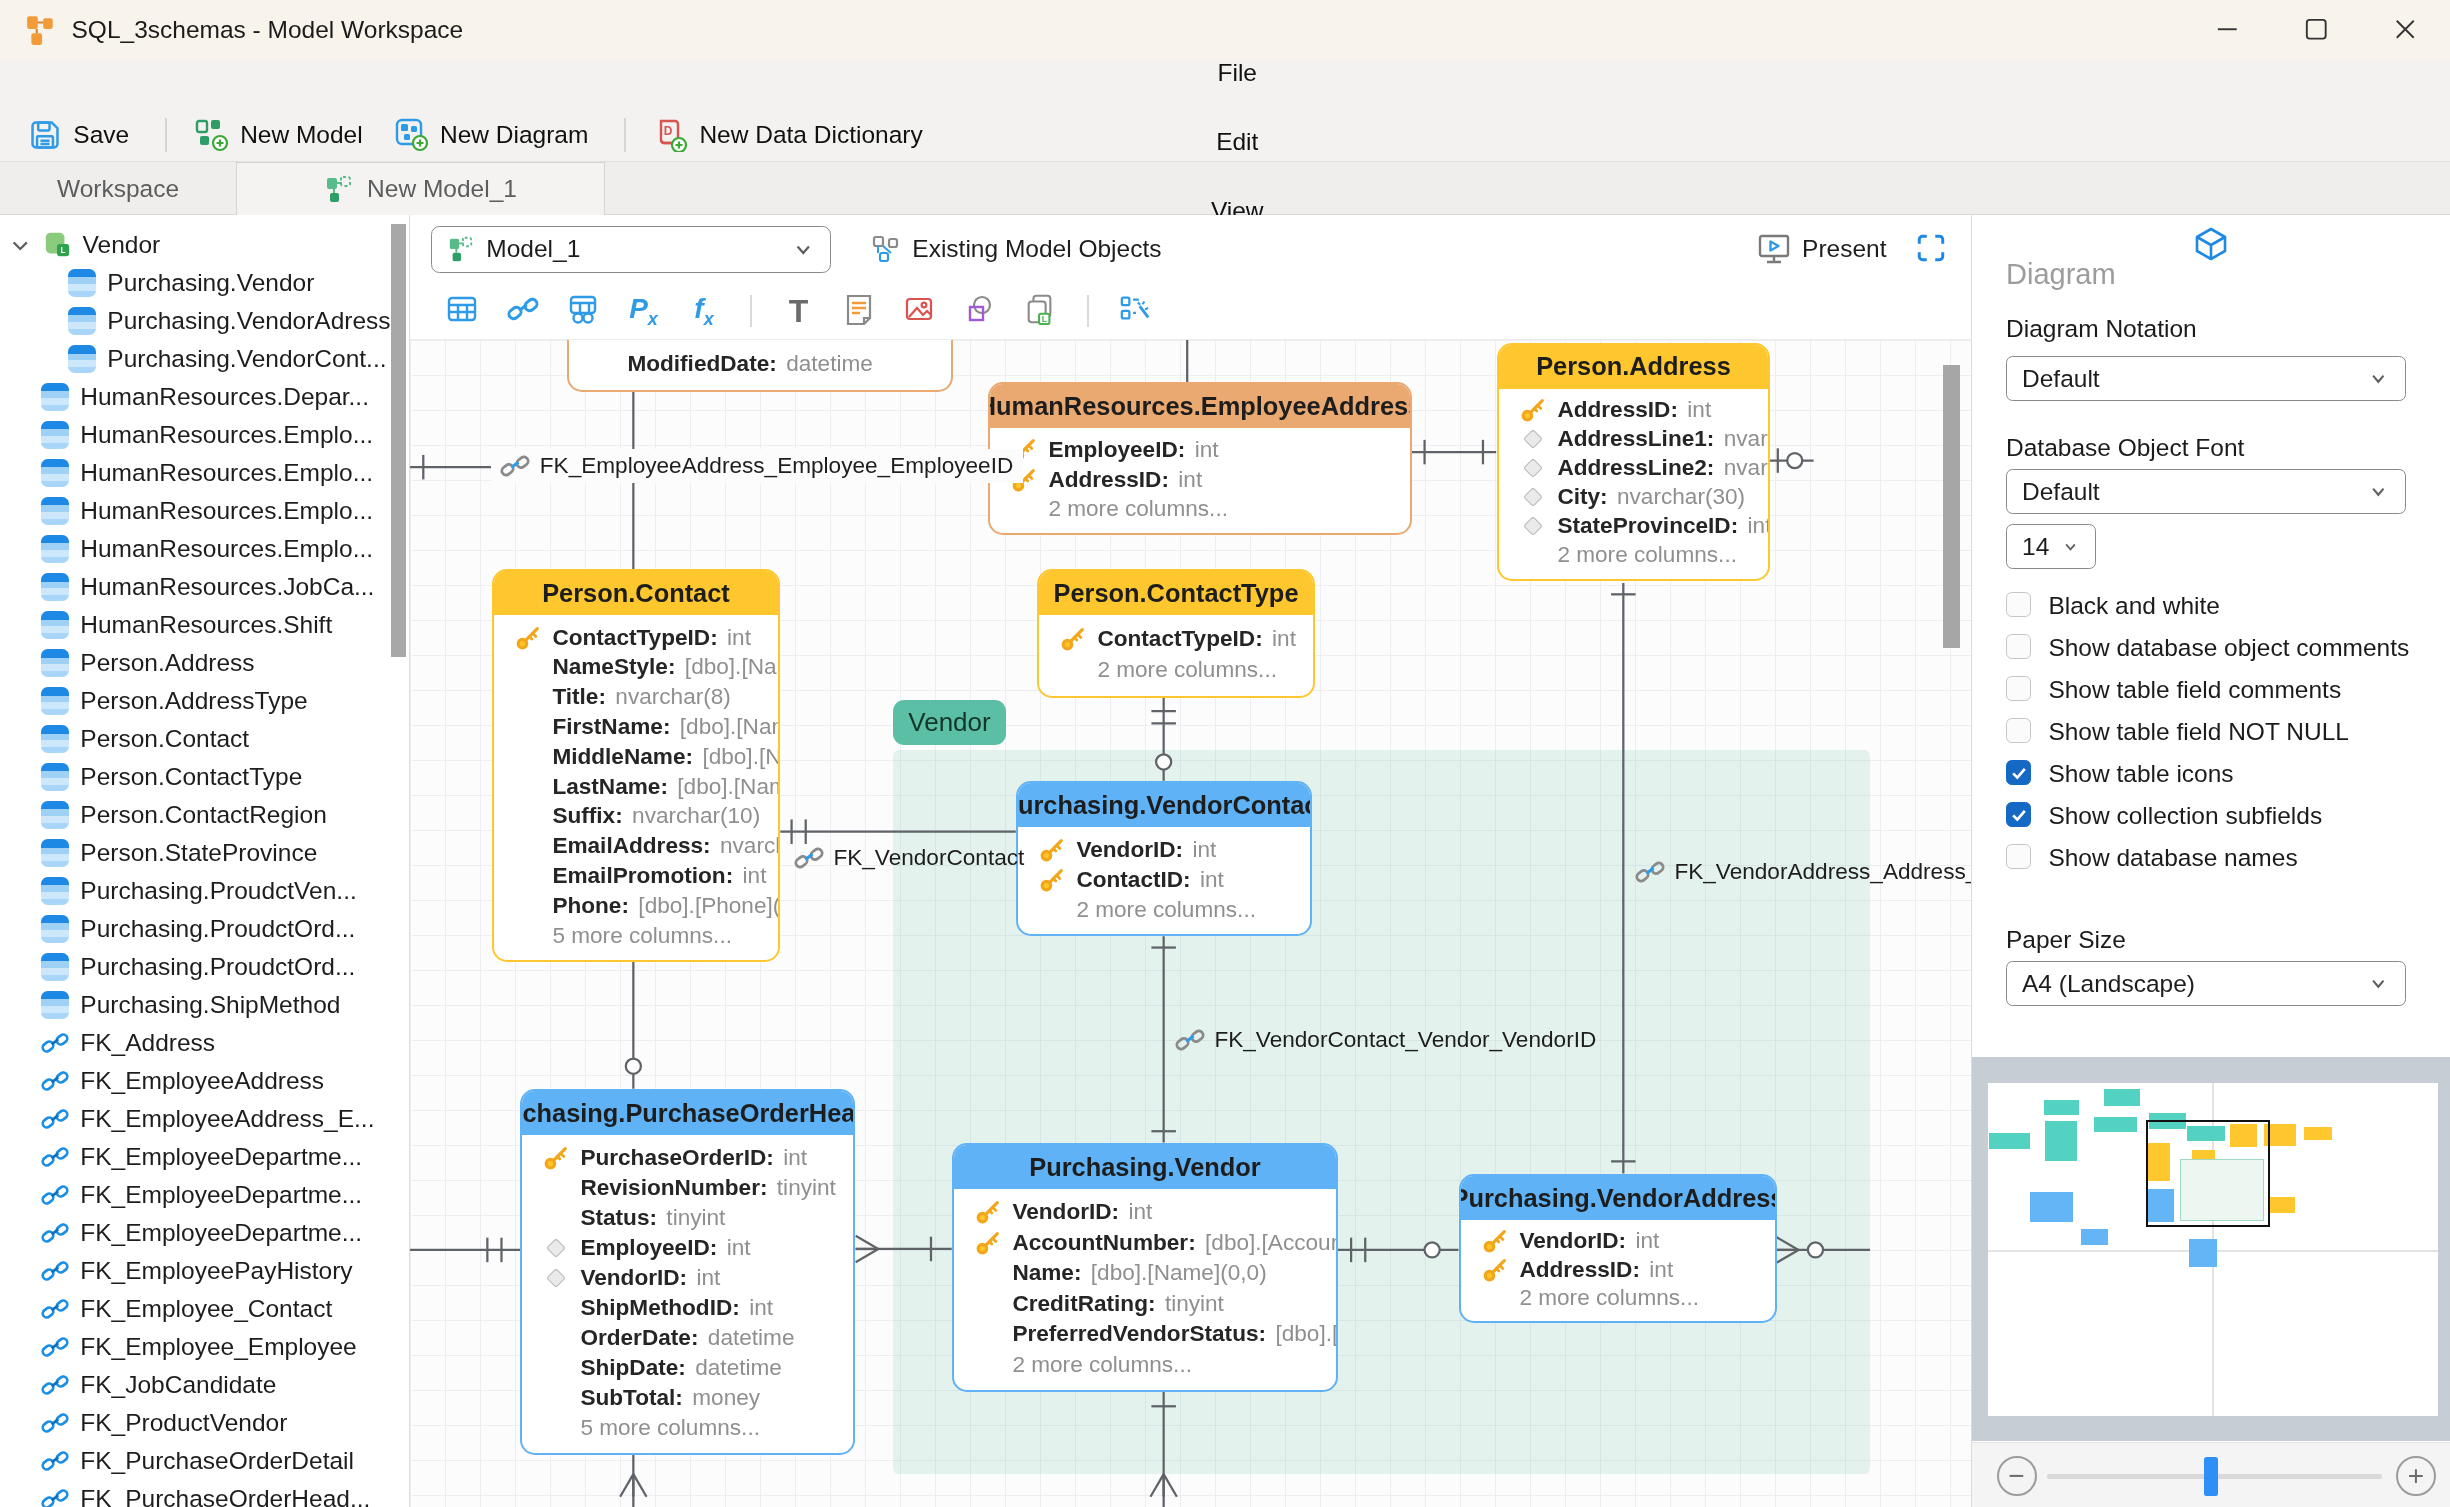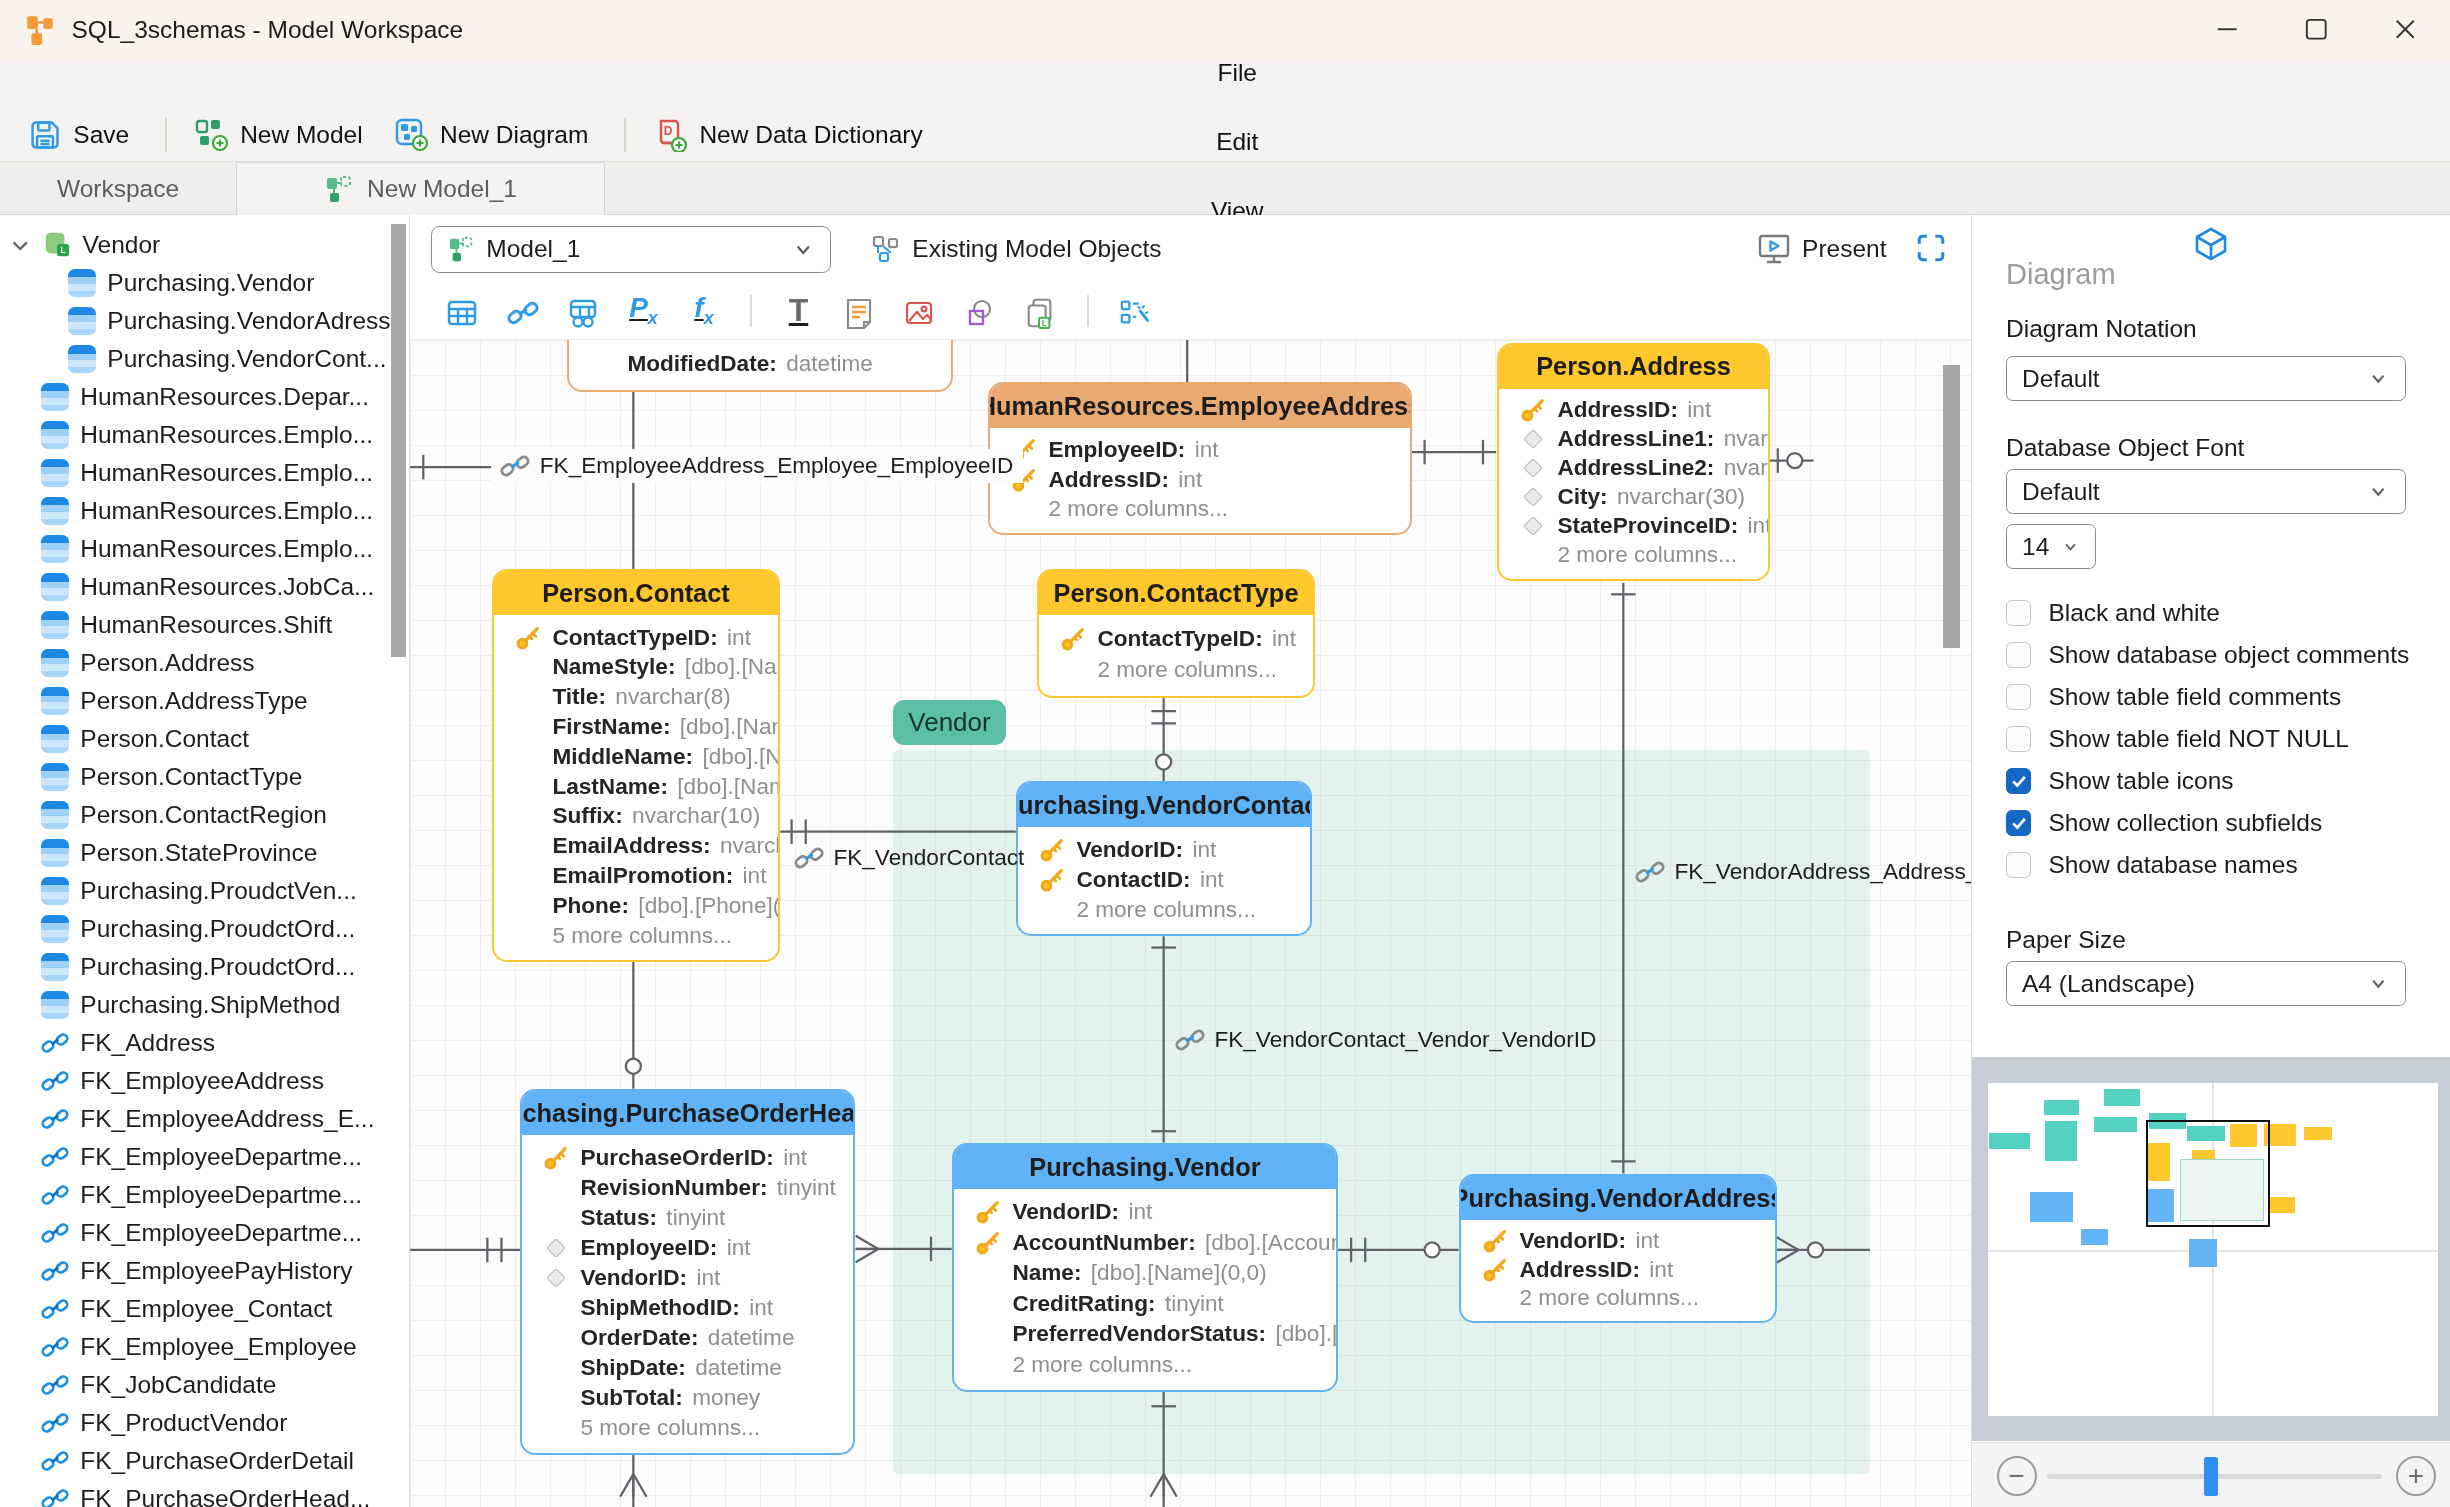--- a/index.html
+++ b/index.html
@@ -42,21 +42,21 @@
   #sb-scroll { position:absolute; right:2.8px; top:9.4px; width:15px; height:433px; background:#A8A8A8; }
 
   #canvasCol { width:1561px; display:flex; flex-direction:column; background:#fff; }
   #canvasHeader { height:68px; display:flex; align-items:center; padding-left:21px; }
   .mselect { width:400px; height:47px; border:1.9px solid #8A8A8A; border-radius:8.5px; display:flex; align-items:center; padding:0 15px; gap:11.3px; font-size:24.5px; background:#fff; }
   .mselect .chev { margin-left:auto; }
   .embtn { display:flex; align-items:center; gap:11.3px; font-size:24.5px; margin-left:40px; }
   .present { display:flex; align-items:center; gap:11.3px; font-size:24.5px; margin-left:auto; }
   .fsbtn { margin:0 24.5px 0 28px; }
   #canvasTools { height:57px; display:flex; align-items:center; padding-left:34px; gap:24.5px; border-bottom:0.9px solid #ECECEC; }
-  .tool { width:36px; height:36px; display:flex; align-items:flex-end; justify-content:center;text-decoration:underline; }
+  .tool { width:36px; height:36px; display:flex; align-items:flex-start; justify-content:center; }
   .tool svg { width:32px; height:32px; }
   .toolsep { width:1.9px; height:32px; background:#DADADA; margin:0 3.8px; }
   .ttxt { font-size:28px; font-style:italic; color:#2E9BE8; font-weight:600; }
   .ttxt sub { font-size:18px; }
 
   #canvas { position:relative; flex:1; overflow:hidden; background-color:#FCFCFD;
     background-image:linear-gradient(#EEEEF2 1.4px, transparent 1.4px),linear-gradient(90deg,#EEEEF2 1.4px, transparent 1.4px);
     background-size:35px 35px; }
   #vendorGroup { position:absolute; border-radius:5.7px; z-index:0; }
   #vendorBadge { position:absolute; border-radius:11.3px; display:flex; align-items:center; justify-content:center; font-size:26px; color:#14352A; z-index:2; }
@@ -76,21 +76,21 @@
   #cv-scroll { position:absolute; left:1533px; top:24.5px; width:17px; height:283px; background:#A6A6A6; z-index:4; }
 
   
   #rightPanel { position:relative; width:479px; border-left:0.9px solid #DCDCDC; background:#fff; }
   #rp-cube { position:absolute; top:11.3px; left:50%; transform:translateX(-50%); width:36px; height:36px; }
   #rp-title { position:absolute; top:43px; left:34px; font-size:29px; color:#9C9C9C; }
   .rp-label { position:absolute; left:34px; font-size:24.5px; color:#1b1b1b; }
   .dd { position:absolute; left:34px; right:44px; height:45px; border:1.9px solid #8A8A8A; border-radius:6.6px; background:#fff; display:flex; align-items:center; padding:0 15px; font-size:24.5px; }
   .dd .chev { margin-left:auto; }
   #rp-checks { position:absolute; top:377px; left:34px; right:28px; }
-  .chk-row { height:42px; display:flex; align-items:center; gap:17px; }
+  .chk-row { height:42px; display:flex; align-items:flex-start; gap:17px; }
   .chk { width:25.4px; height:25.4px; border-radius:5.7px; border:1.9px solid #C6C6C6; background:#FBFBFB; flex:none; display:flex; align-items:center; justify-content:center; }
   .chk.on { background:#1568C4; border-color:#1568C4; }
   .chk svg { width:20px; height:20px; }
   .chk-label { font-size:24.5px; color:#1b1b1b; white-space:nowrap; }
   #minimap { position:absolute; top:842px; left:0; right:0; height:384px; background:#C7CDD4; }
   #mini-page { position:absolute; left:16px; top:26px; width:450px; height:333px; background:#fff; }
   .mini-line-v { position:absolute; left:224px; top:0; width:1.9px; height:333px; background:#E3E3E3; }
   .mini-line-h { position:absolute; left:0; top:167px; width:450px; height:1.9px; background:#E3E3E3; }
   .mrect { position:absolute; }
   #mini-view { position:absolute; border:2.8px solid #111; background:transparent; z-index:3; }

